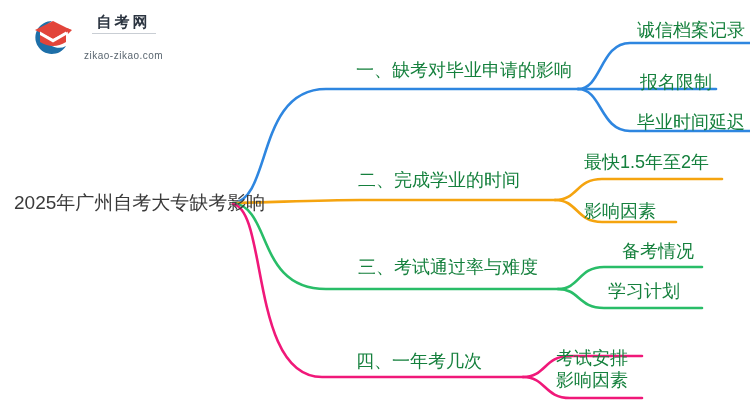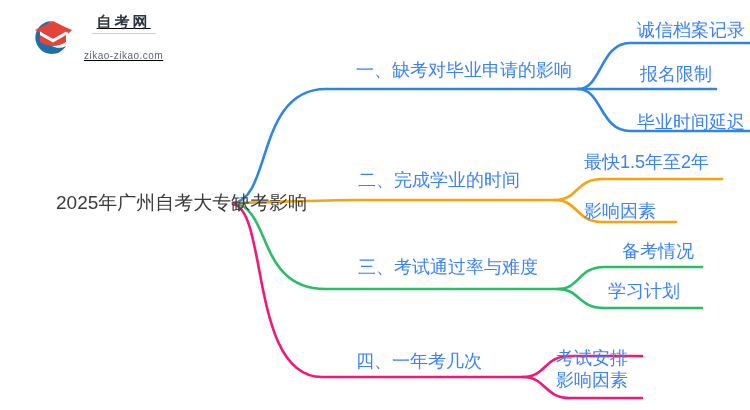--- a/index.html
+++ b/index.html
@@ -3,28 +3,28 @@
 <meta charset="utf-8">
 <style>
   html,body{margin:0;padding:0;}
   body{
     width:750px;height:410px;position:relative;overflow:hidden;
     background:#ffffff;
     font-family:"Liberation Sans","DejaVu Sans",sans-serif;
   }
   
   .logo{position:absolute;left:30px;top:14px;display:flex;align-items:center;gap:8px;cursor:pointer;}
-  .logo-text{display:flex;flex-direction:column;align-items:center;text-decoration:underline;}
+  .logo-text{display:flex;flex-direction:column;align-items:center;}
   .brand{font-size:15px;font-weight:bold;color:#2b3440;letter-spacing:3px;line-height:1.1;}
   .brand-divider{width:64px;height:1px;background:#c9ced4;margin:2px 0 2px 0;}
   .domain{font-size:10px;color:#5a6670;letter-spacing:0.5px;line-height:1;margin-top:15px;}
   
   .map-svg{position:absolute;left:0;top:0;}
   .node{
-    position:absolute;color:#3b82f6;font-size:18px;line-height:1.15;
+    position:absolute;color:#15803d;font-size:18px;line-height:1.15;
     white-space:nowrap;cursor:pointer;
   }
   .root-label{font-size:19px;color:#3a3a3a;}
 </style>
 </head>
 <body>
 
 <div class="logo">
   <span style="display:inline-block;width:46px;height:40px;">
     <svg width="46" height="40" viewBox="0 0 46 40">
@@ -62,25 +62,25 @@
     <path d="M233,203 C272,207 256,289 326,289 L558,289" stroke="#29bd68"></path>
     <path d="M558,289 C580,289 578,267 604,267 L702,267" stroke="#29bd68"></path>
     <path d="M558,289 C580,289 578,308 604,308 L702,308" stroke="#29bd68"></path>
 
     <path d="M233,204 C268,210 250,377 322,377 L523,377" stroke="#f01879"></path>
     <path d="M523,377 C546,377 544,356 570,356 L642,356" stroke="#f01879"></path>
     <path d="M523,377 C546,377 544,398 570,398 L642,398" stroke="#f01879"></path>
   </g>
 </svg>
 
-<div class="node root-label" style="left:14px;top:192px;margin-left:42px;">2025年广州自考大专缺考影响</div>
+<div class="node root-label" style="left:14px;top:192px;">2025年广州自考大专缺考影响</div>
 
 <div class="node" style="left:356px;top:60px;">一、缺考对毕业申请的影响</div>
 <div class="node" style="left:637px;top:20px;">诚信档案记录</div>
-<div class="node" style="left:640px;top:64px;">报名限制</div>
+<div class="node" style="left:640px;top:72px;">报名限制</div>
 <div class="node" style="left:637px;top:112px;">毕业时间延迟</div>
 
 <div class="node" style="left:358px;top:170px;">二、完成学业的时间</div>
 <div class="node" style="left:584px;top:152px;">最快1.5年至2年</div>
 <div class="node" style="left:584px;top:201px;">影响因素</div>
 
 <div class="node" style="left:358px;top:257px;">三、考试通过率与难度</div>
 <div class="node" style="left:622px;top:241px;">备考情况</div>
 <div class="node" style="left:608px;top:281px;">学习计划</div>
 

